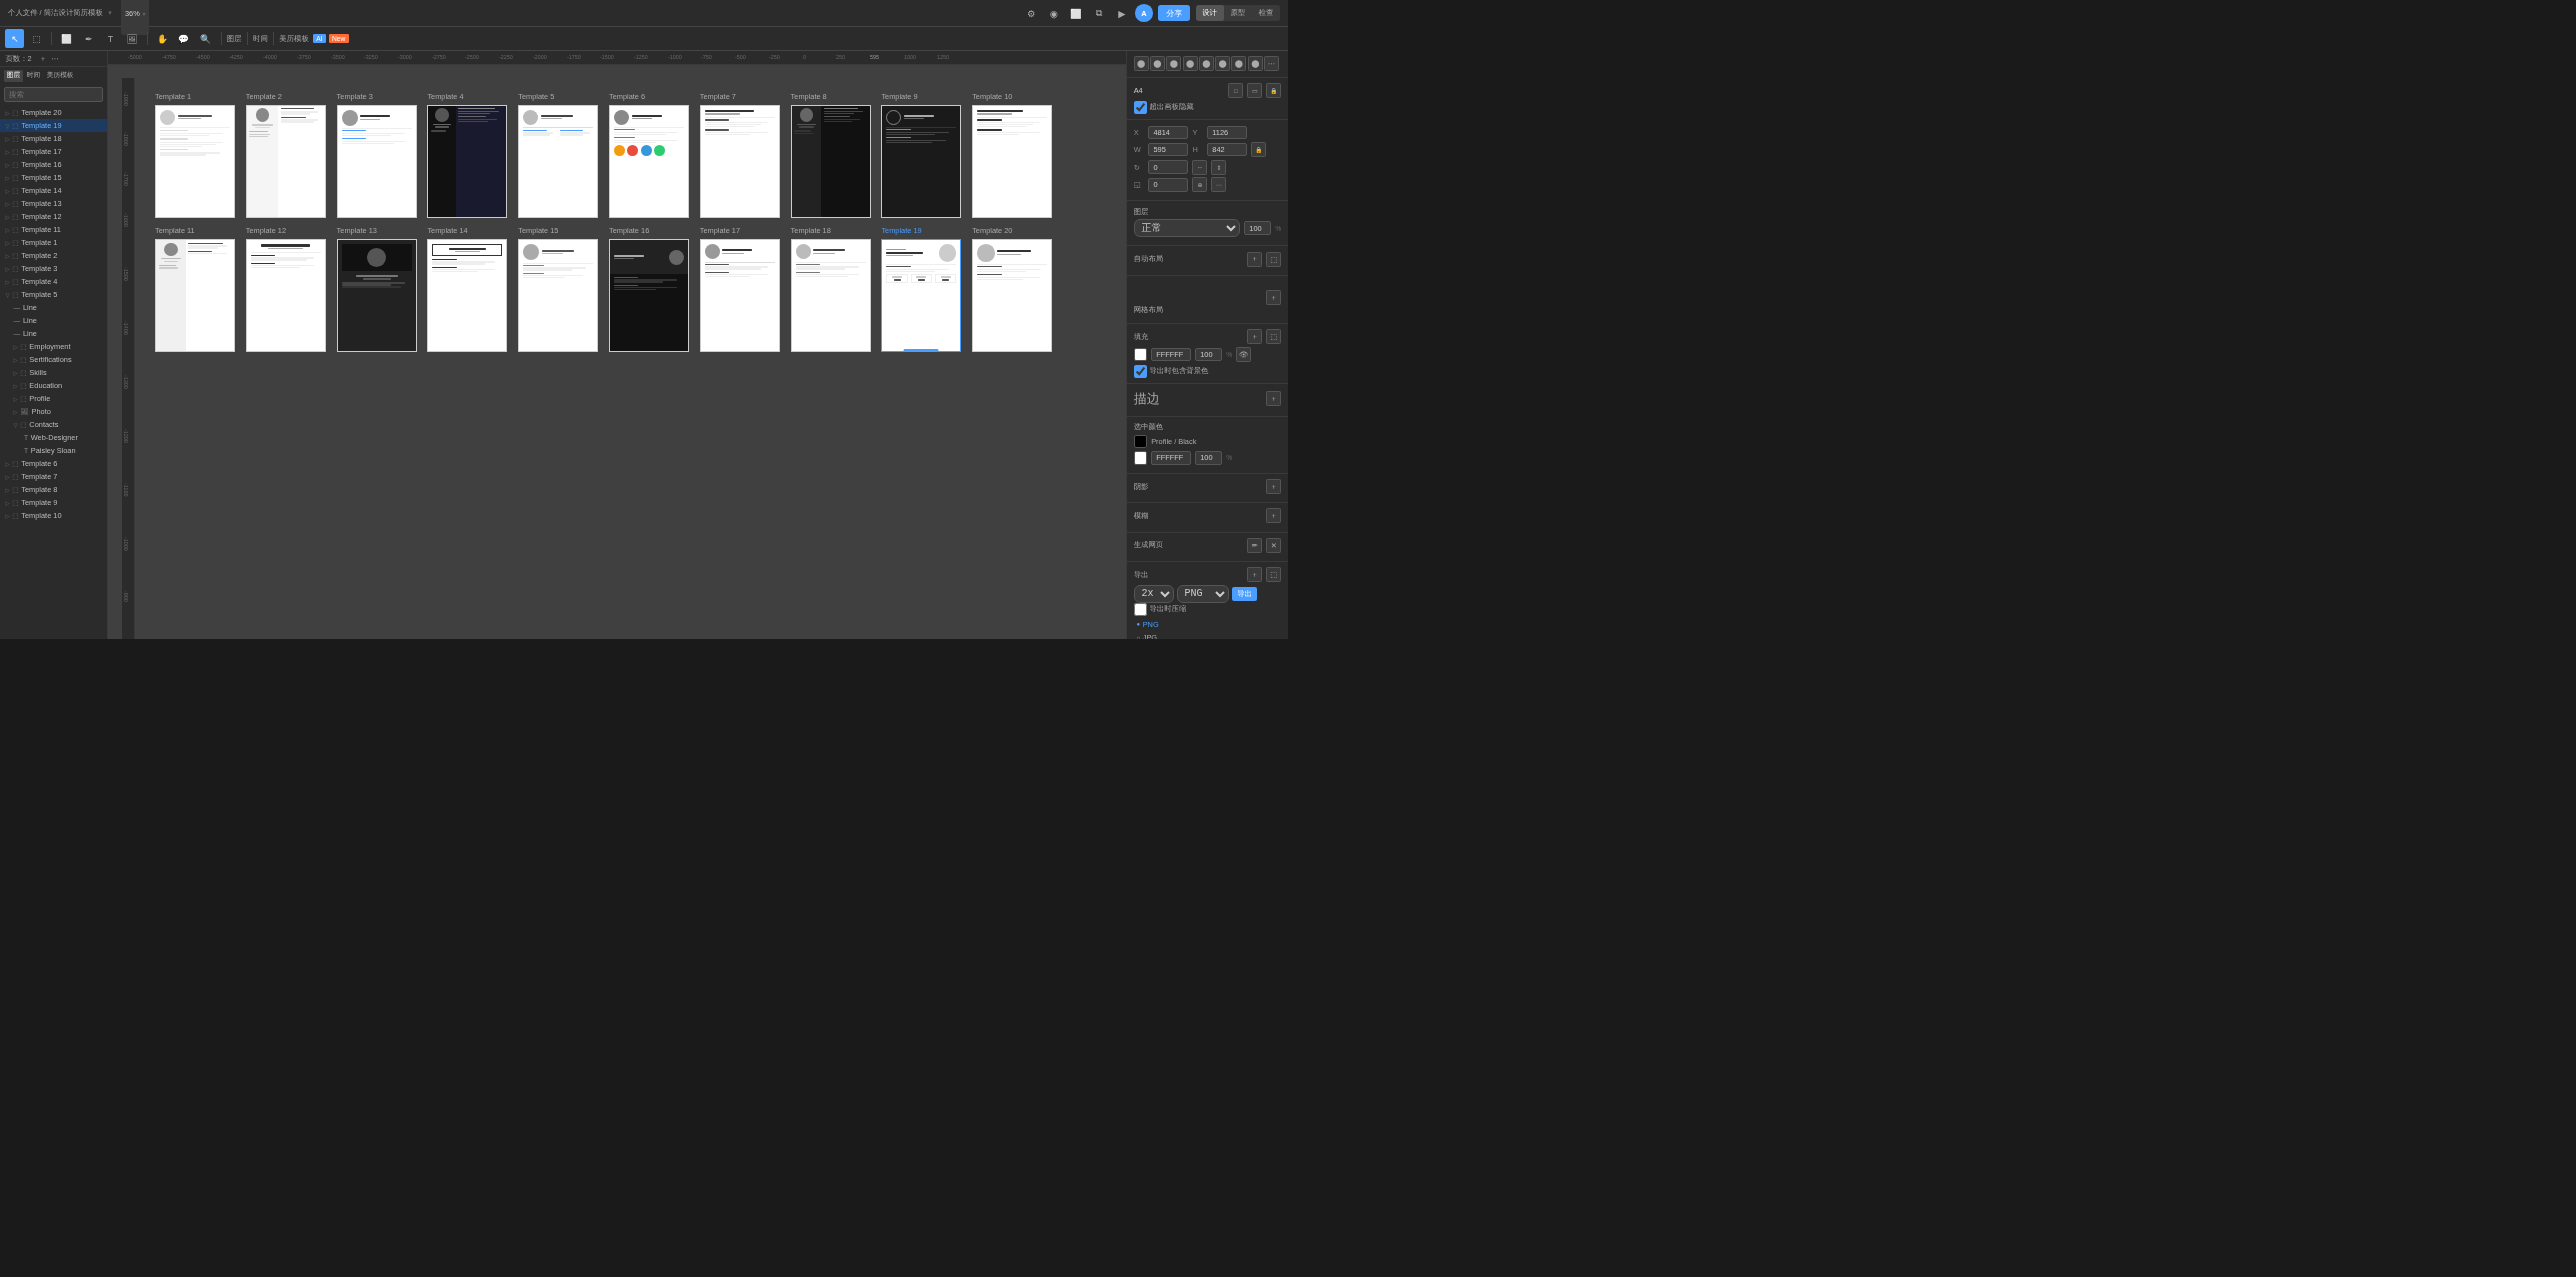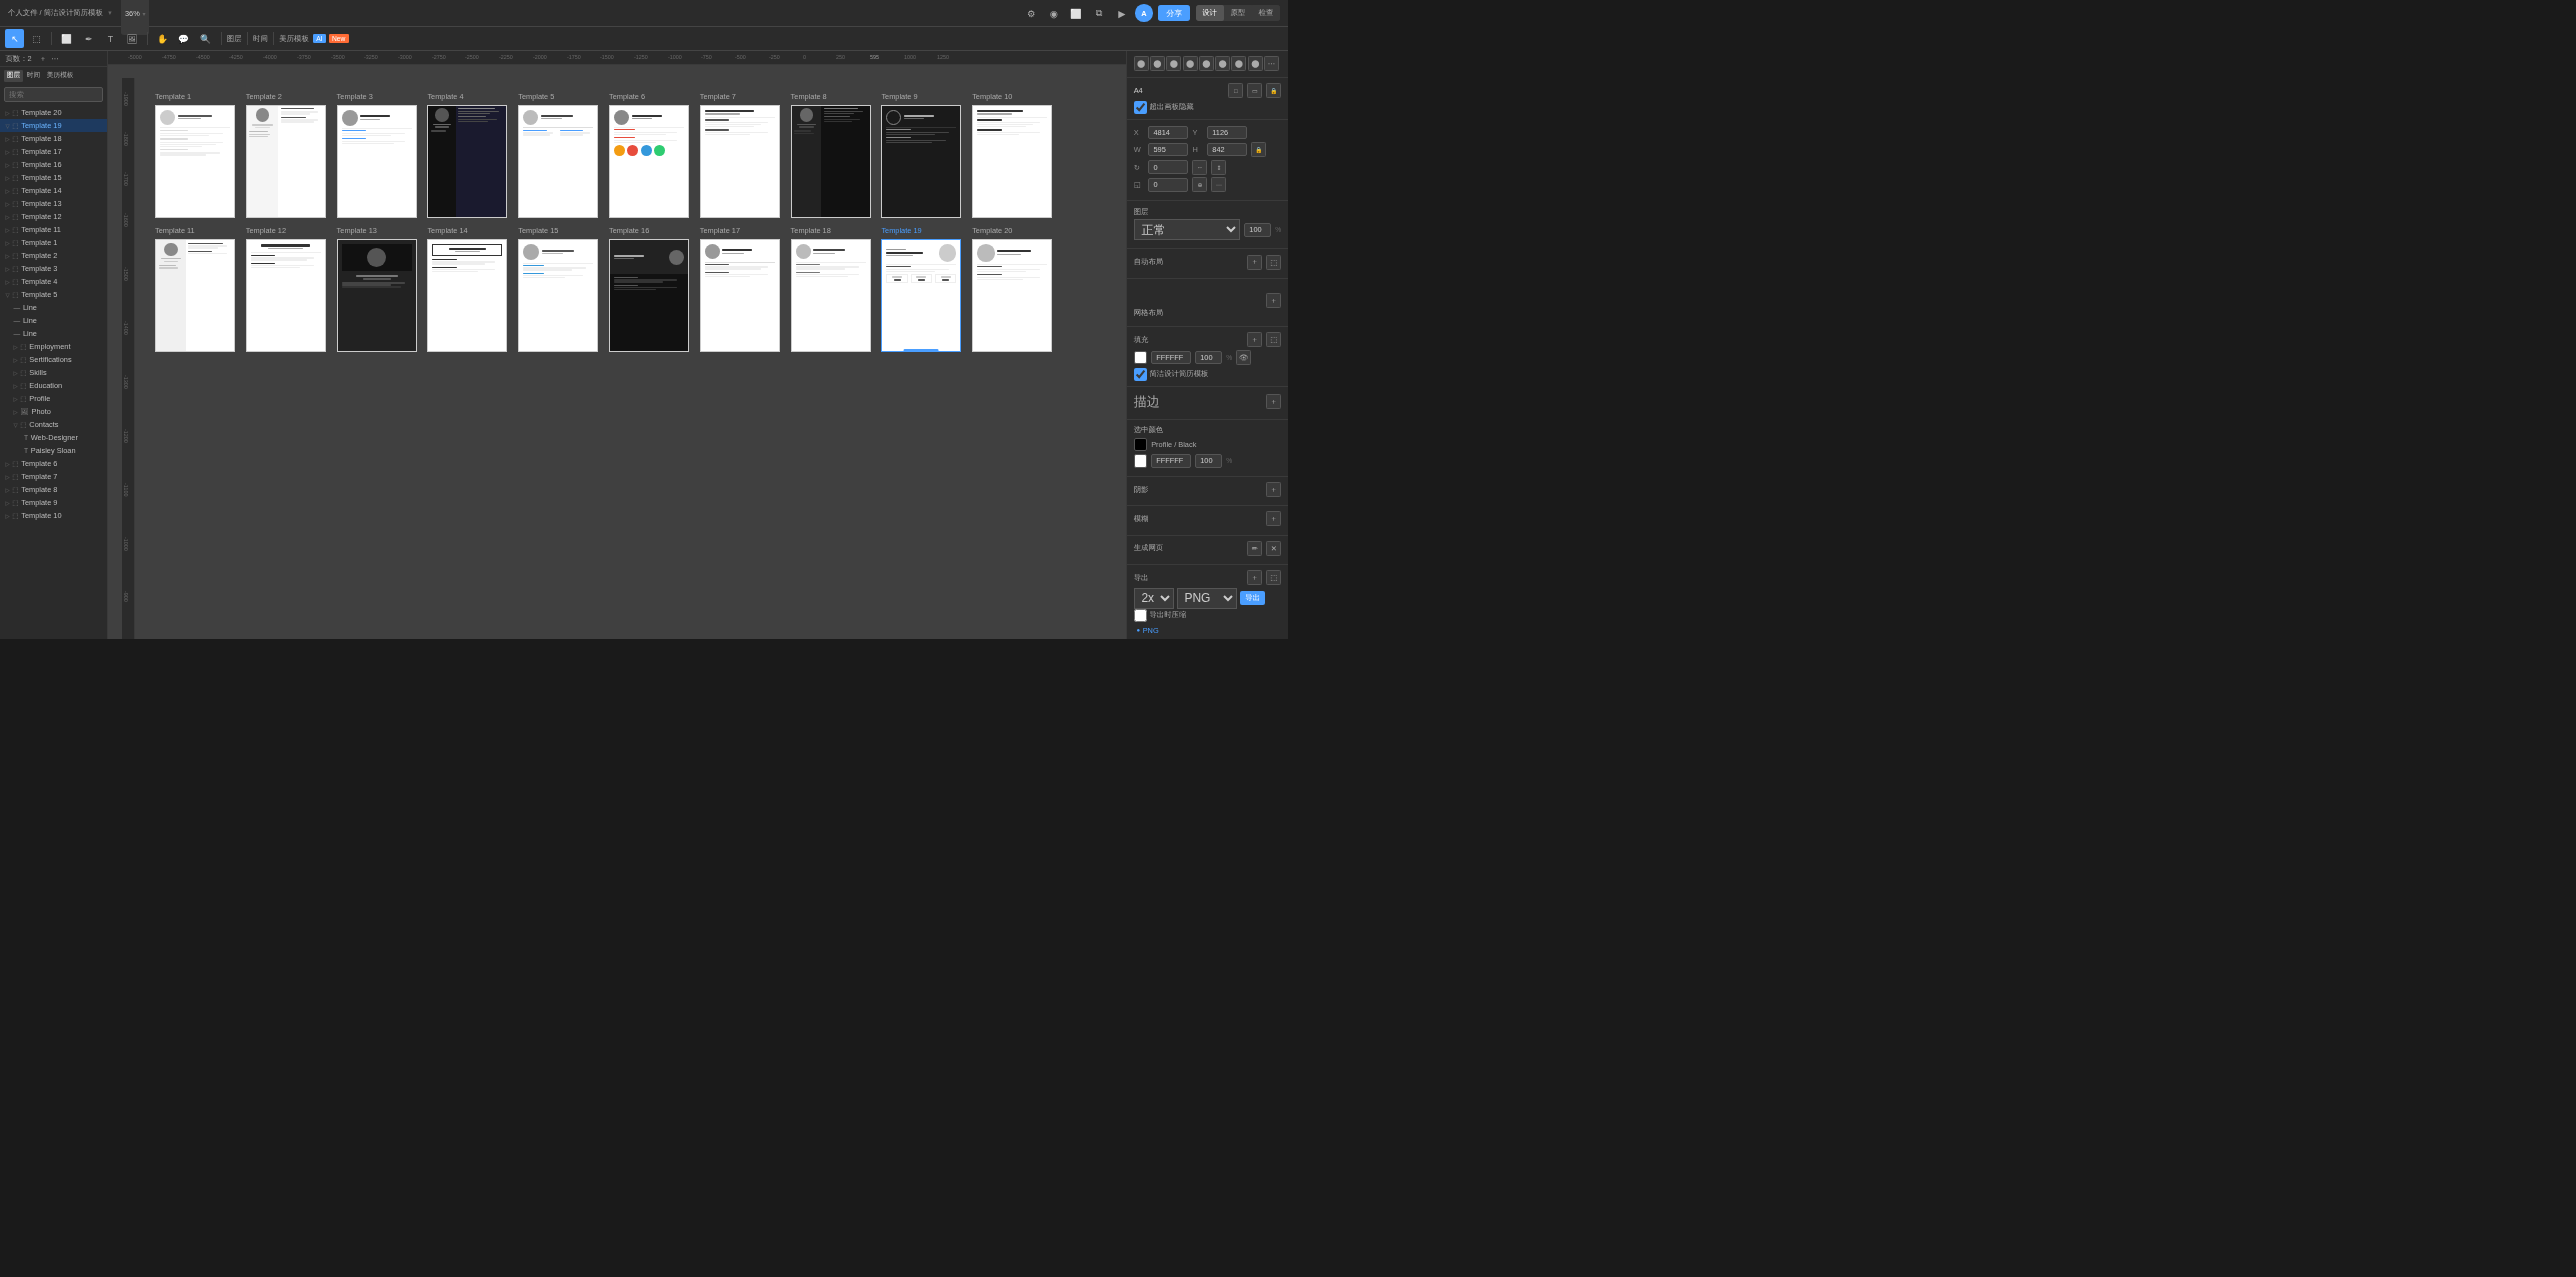--- a/index.html
+++ b/index.html
@@ -54,21 +54,21 @@
     .panel-row { display: flex; align-items: center; gap: 4px; margin-bottom: 2.7px; }
     .panel-label { font-size: 7.4px; color: #888; width: 10.8px; }
     .panel-input { background: #3a3a3a; border: 0.7px solid #555; color: #ccc; padding: 1.3px 4px; font-size: 7.4px; border-radius: 2px; width: 40px; }
     .panel-checkbox { display: flex; align-items: center; gap: 2.7px; font-size: 7.4px; color: #aaa; }
     .panel-checkbox input { accent-color: #4a9eff; }
     .align-buttons { display: flex; gap: 1.3px; }
     .align-btn { width: 15px; height: 15px; background: #3a3a3a; border: 0.7px solid #555; color: #aaa; display: flex; align-items: center; justify-content: center; cursor: pointer; font-size: 7.4px; border-radius: 1.3px; }
     .color-preview { width: 13.5px; height: 13.5px; border: 0.7px solid #555; border-radius: 2px; }
     .pct-input { width: 27px; }
     .export-row { display: flex; align-items: center; gap: 2.7px; }
-    .select-box { background: #3a3a3a; border: 0.7px solid #555; color: #ccc; padding: 1.3px 2.7px; font-size: 12px; border-radius: 0; }
+    .select-box { background: #3a3a3a; border: 0.7px solid #555; color: #ccc; padding: 1.3px 2.7px; font-size: 10px; border-radius: 6px; font-family: Liberation Mono, monospace; }
     .export-btn { background: #4a9eff; color: white; border: none; border-radius: 2px; padding: 2px 5.4px; font-size: 7.4px; cursor: pointer; }
     .format-options { display: flex; flex-direction: column; gap: 2px; margin-top: 2.7px; }
     .format-option { display: flex; align-items: center; gap: 2.7px; font-size: 7.4px; color: #aaa; cursor: pointer; padding: 1.3px 2.7px; border-radius: 1.3px; }
     .format-option.active { color: #4a9eff; }
     .tpl { display: flex; flex-direction: column; gap: 4px; }
     .tpl-name { font-size: 7.4px; color: #aaa; }
     .tpl-card { background: white; border: 0.7px solid #ccc; overflow: hidden; }
     .tpl-card.active-selected { border: 1.3px solid #4a9eff; }
   </style>
 </head>
@@ -905,21 +905,21 @@
       </div>
       <div class="panel-row">
         <div class="color-preview" style="background:#FFFFFF;"></div>
         <input class="panel-input" type="text" value="FFFFFF" style="">
         <input class="panel-input pct-input" type="text" value="100" style="">
         <span style="font-size:6.7px;color:#666;">%</span>
         <div class="align-btn">👁</div>
       </div>
       <div class="panel-checkbox">
         <input type="checkbox" checked="" style="">
-        <span>简洁设计简历模板</span>
+        <span>导出时包含背景色</span>
       </div>
     </div>
 
     <div class="panel-section">
       <div class="panel-row">
         <span style="font-size:13px;color:#aaa;flex:1;">描边</span>
         <div class="align-btn">＋</div>
       </div>
     </div>
 

